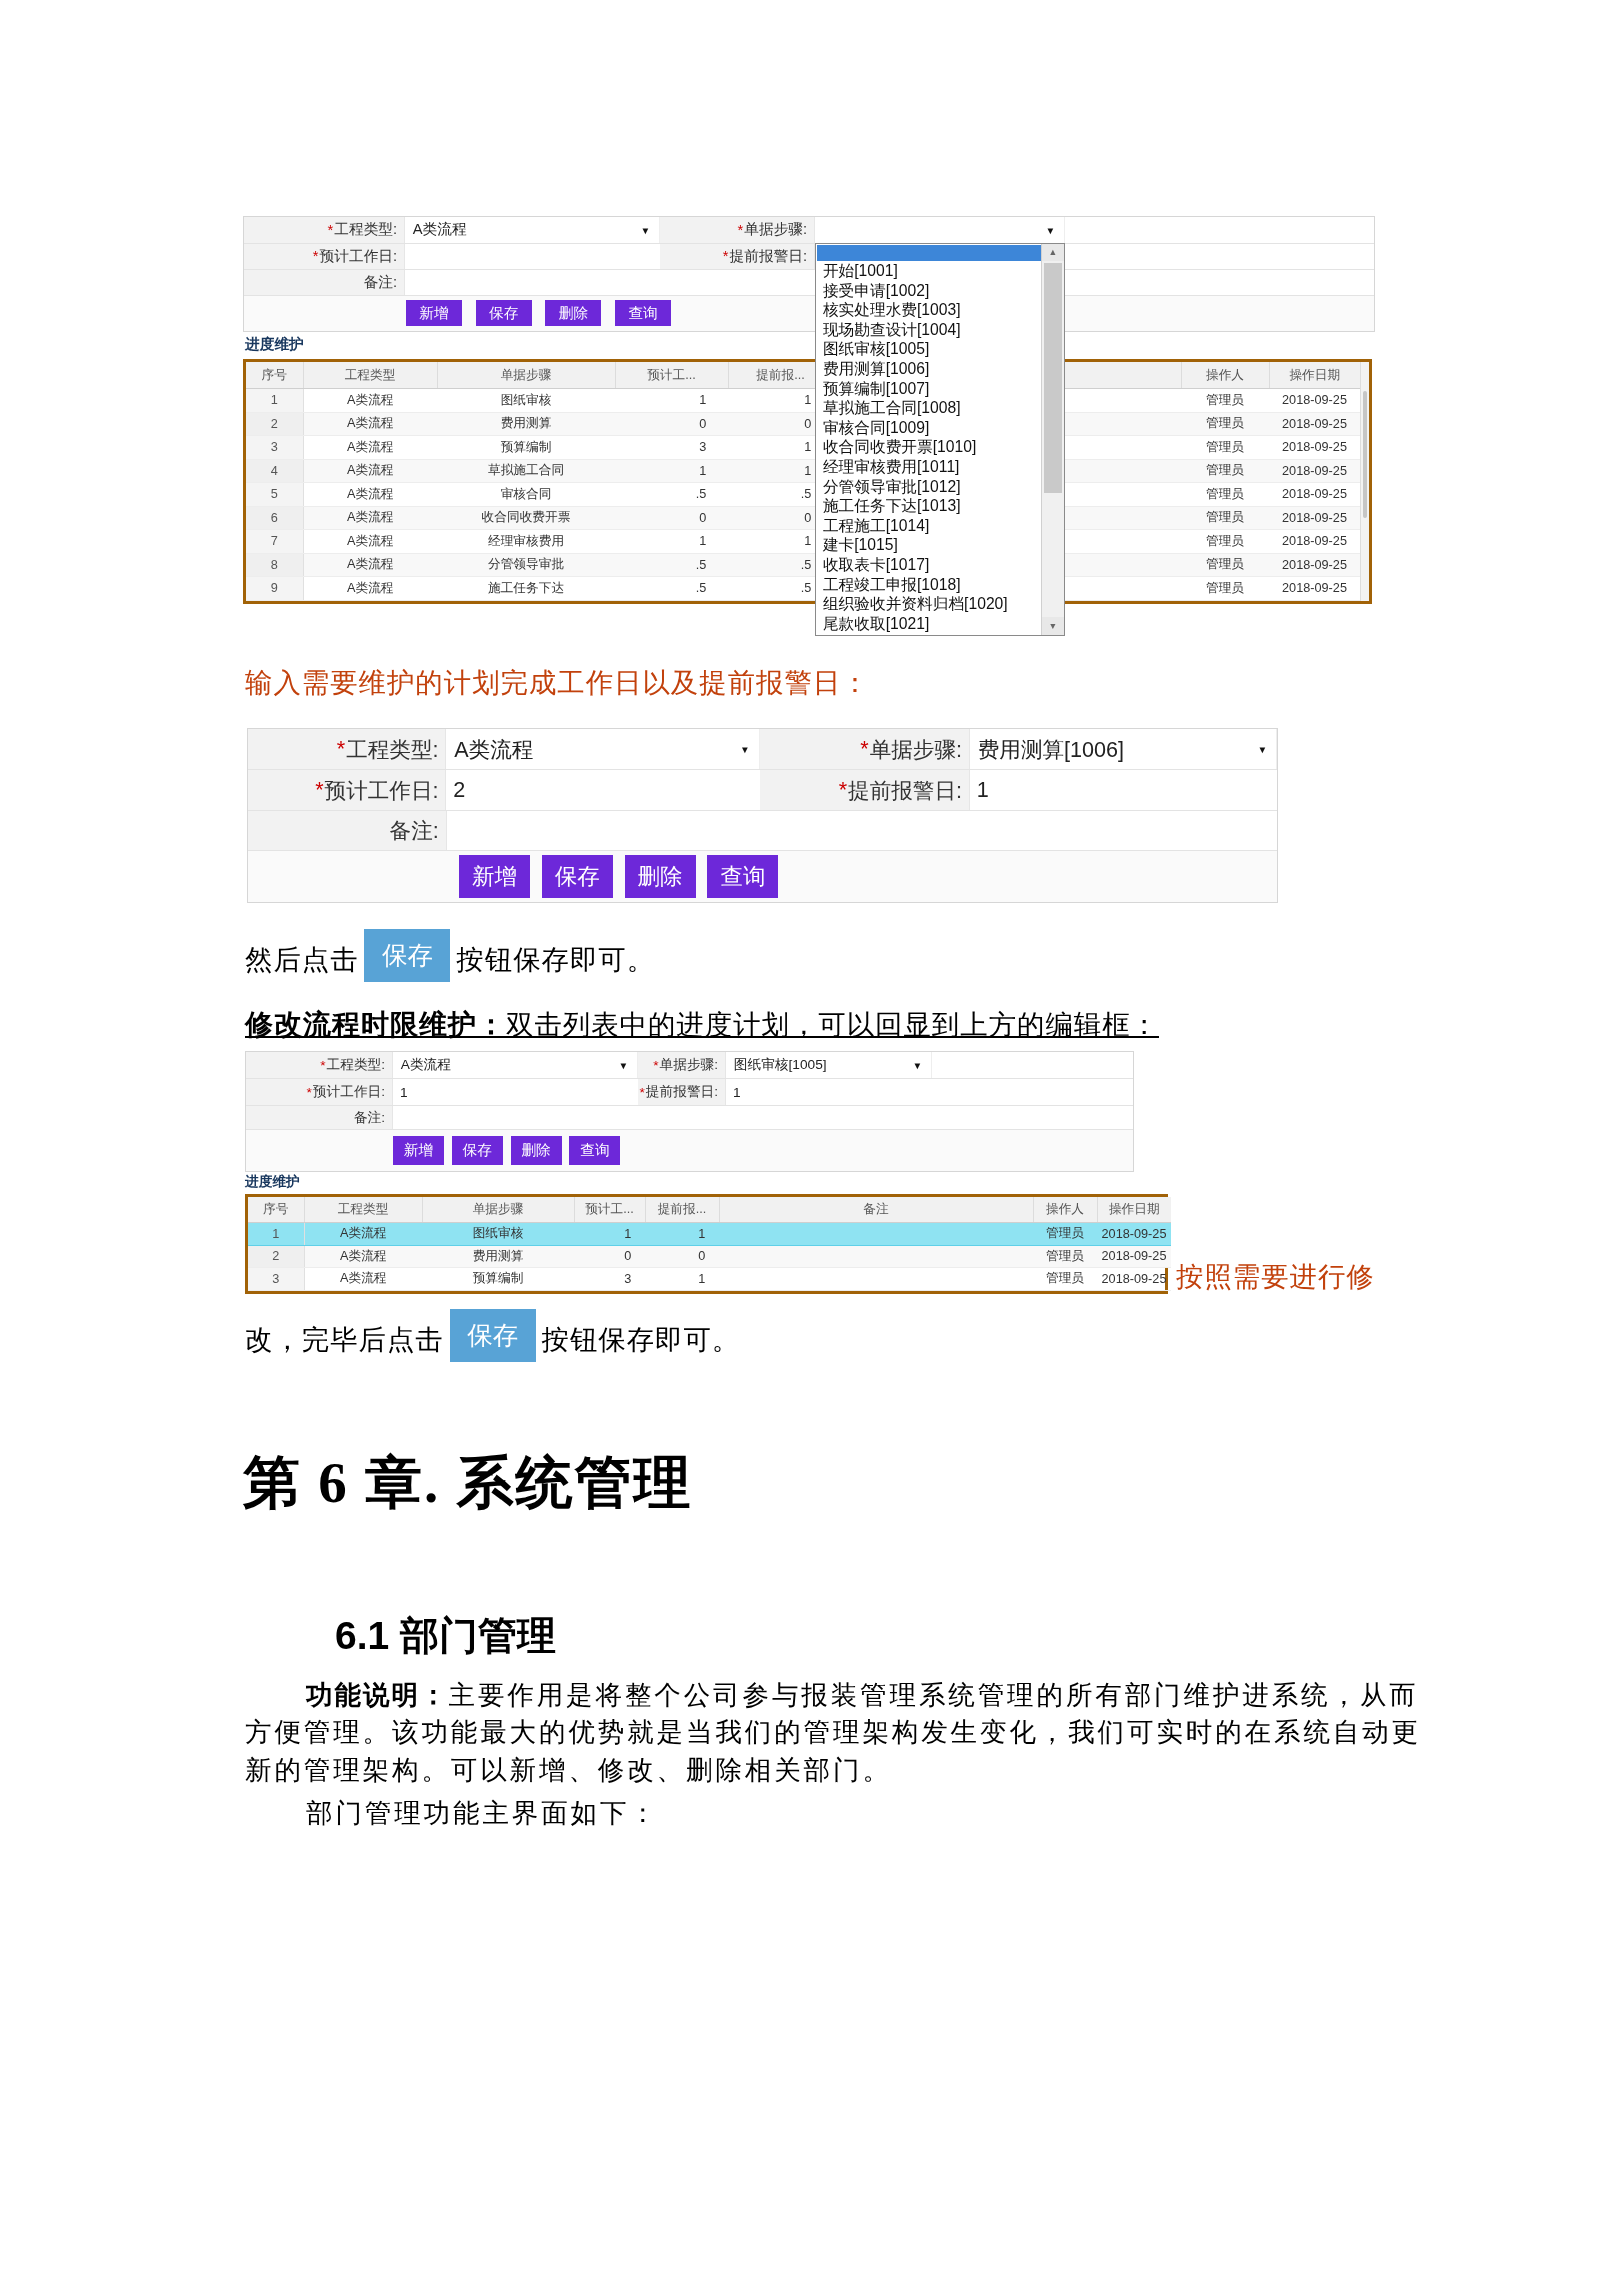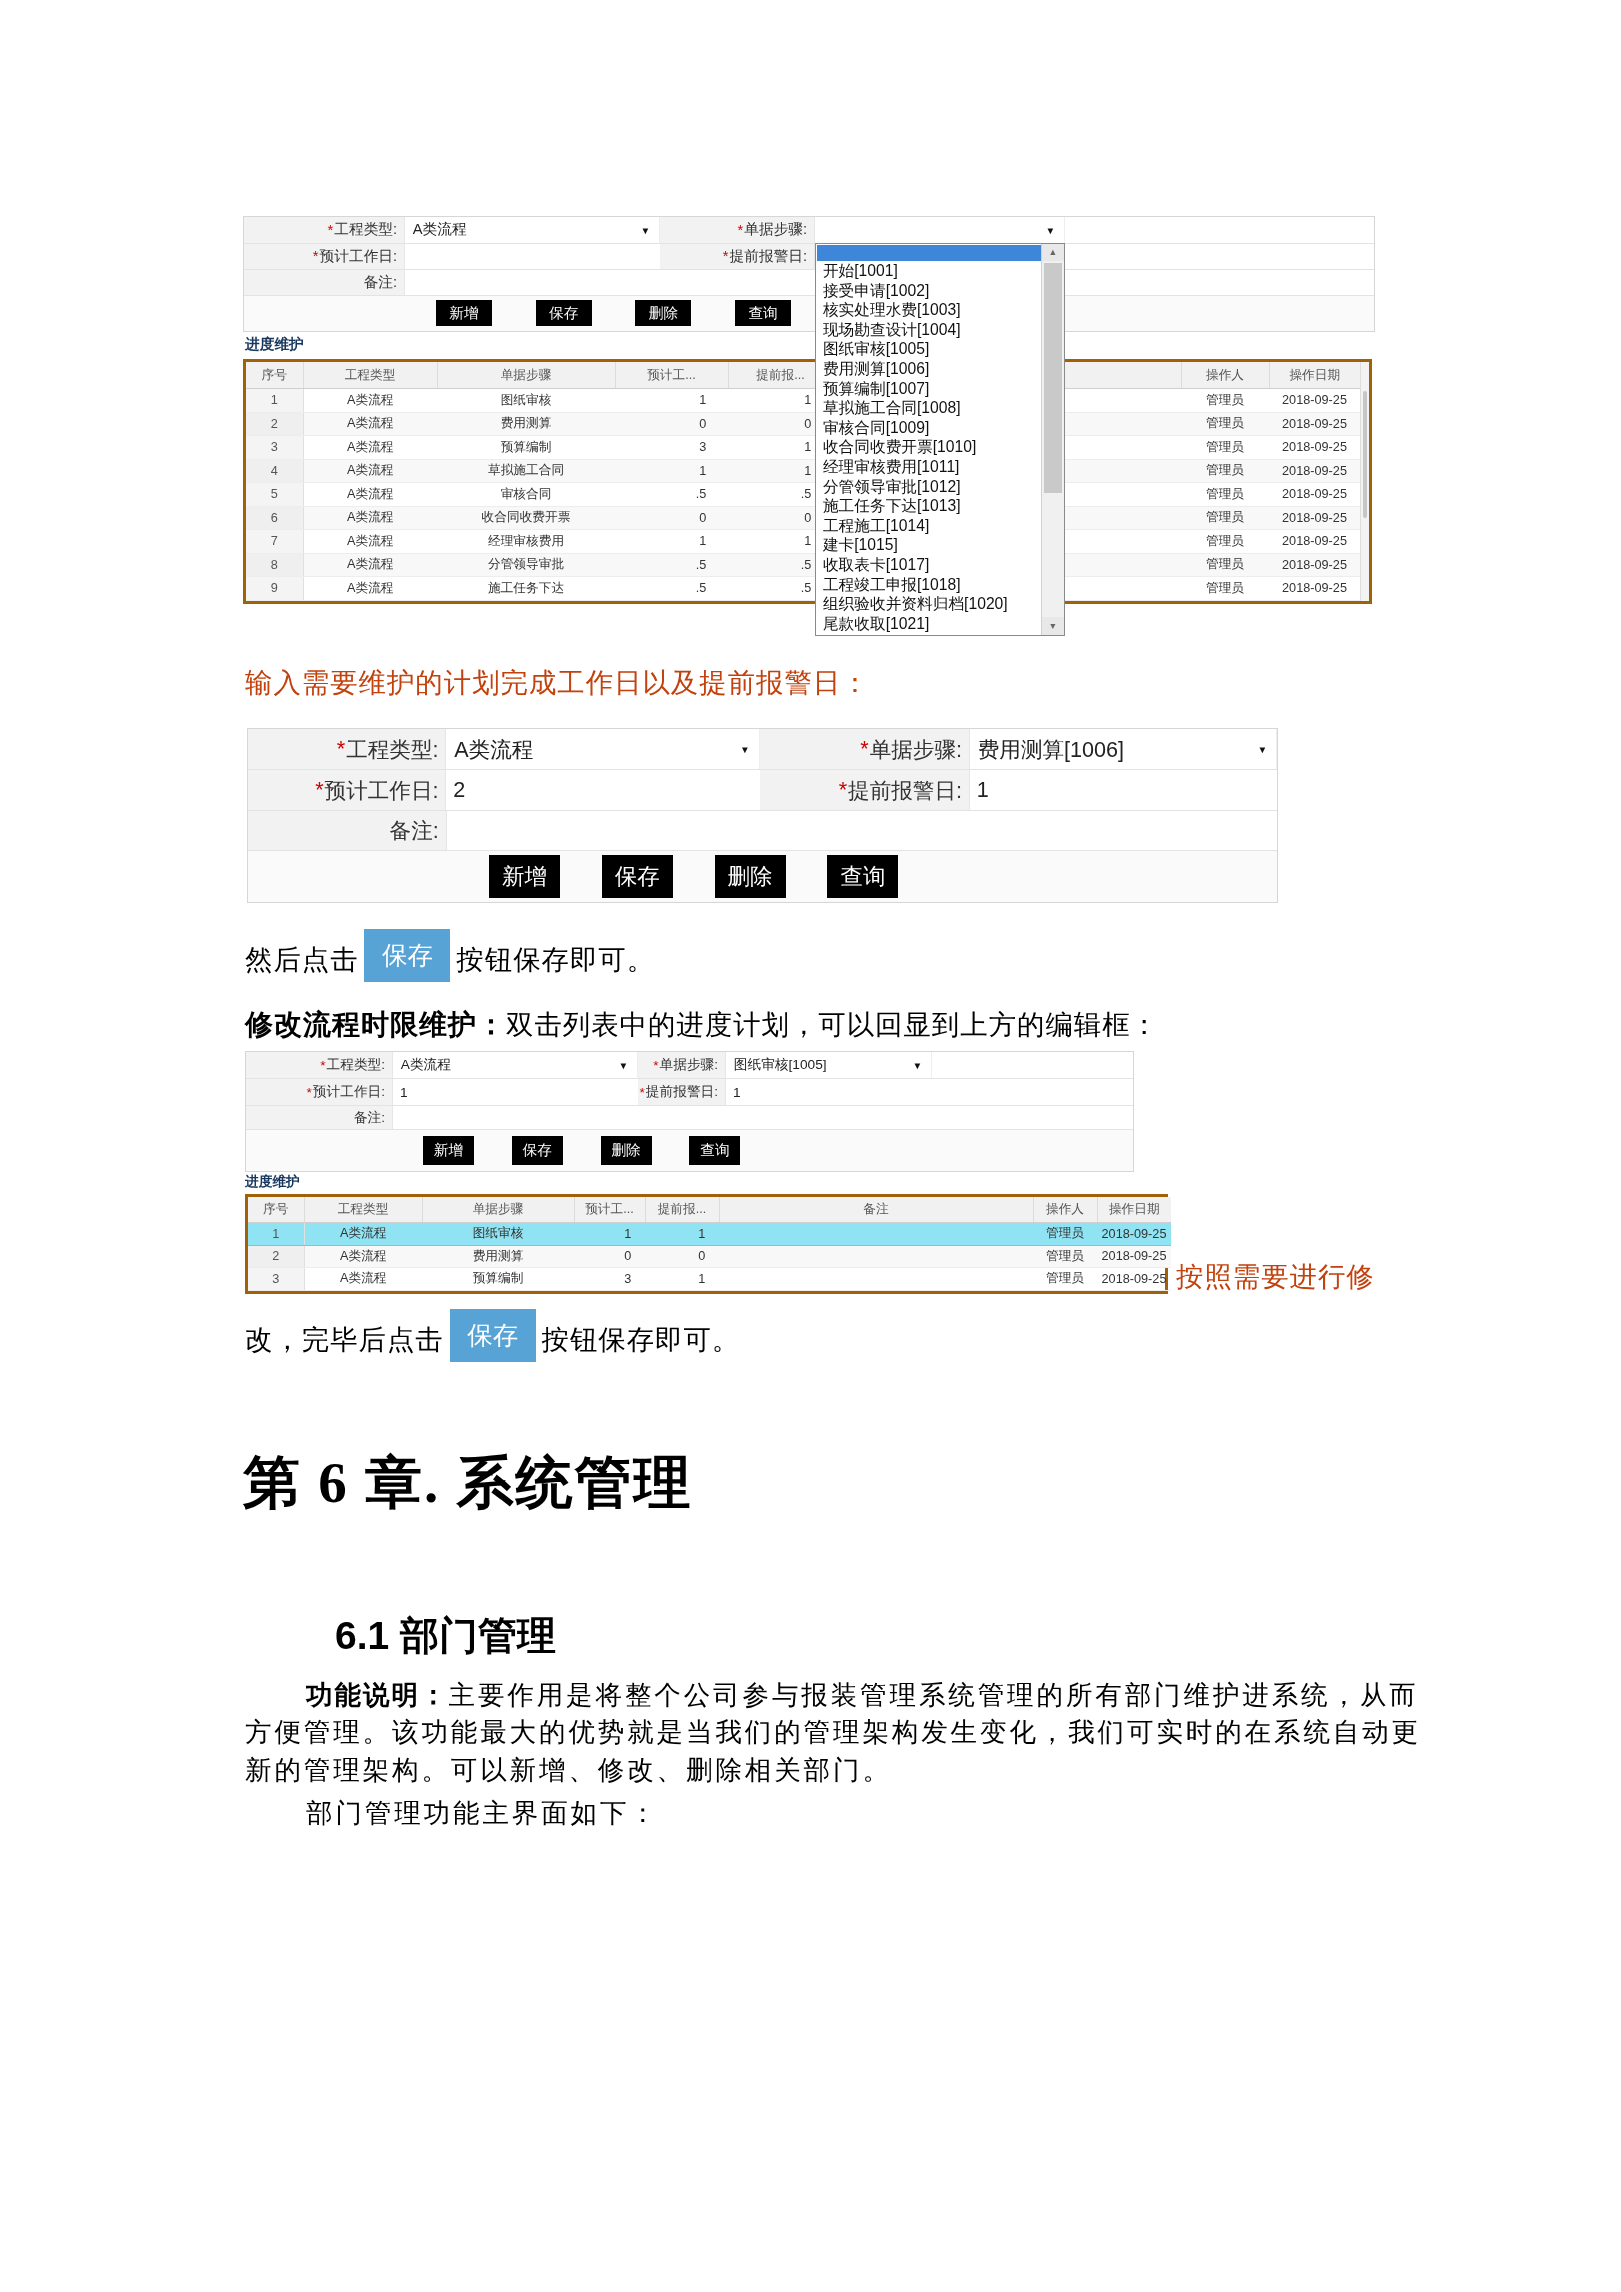--- a/index.html
+++ b/index.html
@@ -10,22 +10,22 @@
   .form{position:absolute;left:0;top:0;background:#fff;border:1px solid #d6d6d6;box-sizing:border-box;}
   .frow{display:flex;border-bottom:1px solid #e3e3e3;box-sizing:border-box;}
   .frow:last-child{border-bottom:none;}
   .fcell{box-sizing:border-box;display:flex;align-items:center;}
   .flabel{background:#f2f2f2;justify-content:flex-end;padding-right:6.9px;color:#333;border-right:1px solid #e6e6e6;}
   .star{color:#cc0000;margin-right:1px;}
   .finput{background:#ffffff;padding-left:6.9px;color:#222;}
   .fselect{background:#ffffff;position:relative;padding-left:7.8px;color:#222;border-right:1px solid #eee;}
   .caret{position:absolute;right:8.8px;top:50%;transform:translateY(-50%);font-size:9.8px;color:#111;}
   .btnrow{background:#fafafa;display:flex;align-items:center;}
-  .btn{background:#000000;color:#ffffff;display:flex;align-items:center;justify-content:center;
-       font-family:"Liberation Sans",sans-serif;cursor:pointer;margin-left:30px;}
+  .btn{background:#6d28d9;color:#ffffff;display:flex;align-items:center;justify-content:center;
+       font-family:"Liberation Sans",sans-serif;cursor:pointer;}
   .seclabel{position:absolute;font-weight:bold;color:#17365d;}
   
   .twrap{position:absolute;display:flex;border:3px solid #a16207;background:#fff;box-sizing:border-box;}
   table.grid{border-collapse:collapse;table-layout:fixed;}
   table.grid th{background:#f1f1f1;color:#555;font-weight:normal;border-right:1px solid #dcdcdc;
        border-bottom:1px solid #cfcfcf;overflow:hidden;white-space:nowrap;}
   table.grid th:last-child{border-right:none;}
   table.grid td{border-bottom:1px solid #ededed;overflow:hidden;white-space:nowrap;color:#333;}
   table.grid td:first-child{background:#f4f4f4;border-right:1px solid #e0e0e0;color:#555;text-align:center;}
   table.grid tr:nth-child(even) td{background:#f8f8f8;}
@@ -50,21 +50,21 @@
   .saveline .t{padding-bottom:3.9px;letter-spacing:1px;}
   .inline-save{width:86px;height:53px;background:#58a3d6;color:#fff;font-size:25.5px;
        display:flex;align-items:center;justify-content:center;margin:0 5.9px;font-family:"Liberation Sans",sans-serif;}
   .chapter-title{position:absolute;font-family:"Liberation Serif",serif;font-weight:bold;font-size:57px;
        color:#000;letter-spacing:2px;white-space:nowrap;}
   .section-title{position:absolute;font-family:"Liberation Sans",sans-serif;font-weight:bold;font-size:39px;
        color:#000;white-space:nowrap;}
   .para{position:absolute;font-family:"Liberation Serif",serif;font-size:26.5px;color:#000;
        letter-spacing:2.9px;white-space:nowrap;}
   .para b{font-family:"Liberation Sans",sans-serif;letter-spacing:2px;}
-  .modline{position:absolute;font-family:"Liberation Serif",serif;font-size:27.4px;color:#000;white-space:nowrap;letter-spacing:1px;}
+  .modline{position:absolute;font-family:"Liberation Serif",serif;font-size:27.4px;color:#000;white-space:nowrap;letter-spacing:1px;text-decoration:underline;}
   .modline b{font-family:"Liberation Sans",sans-serif;font-size:28px;}
 </style>
 </head>
 <body>
 
 <div class="abs" style="left:243px;top:216px;width:1132px;height:431px;">
 
   <div class="form" style="width:1132px;font-size:14.7px;">
     <div class="frow" style="height:26.5px;">
       <div class="fcell flabel" style="width:161px;">

